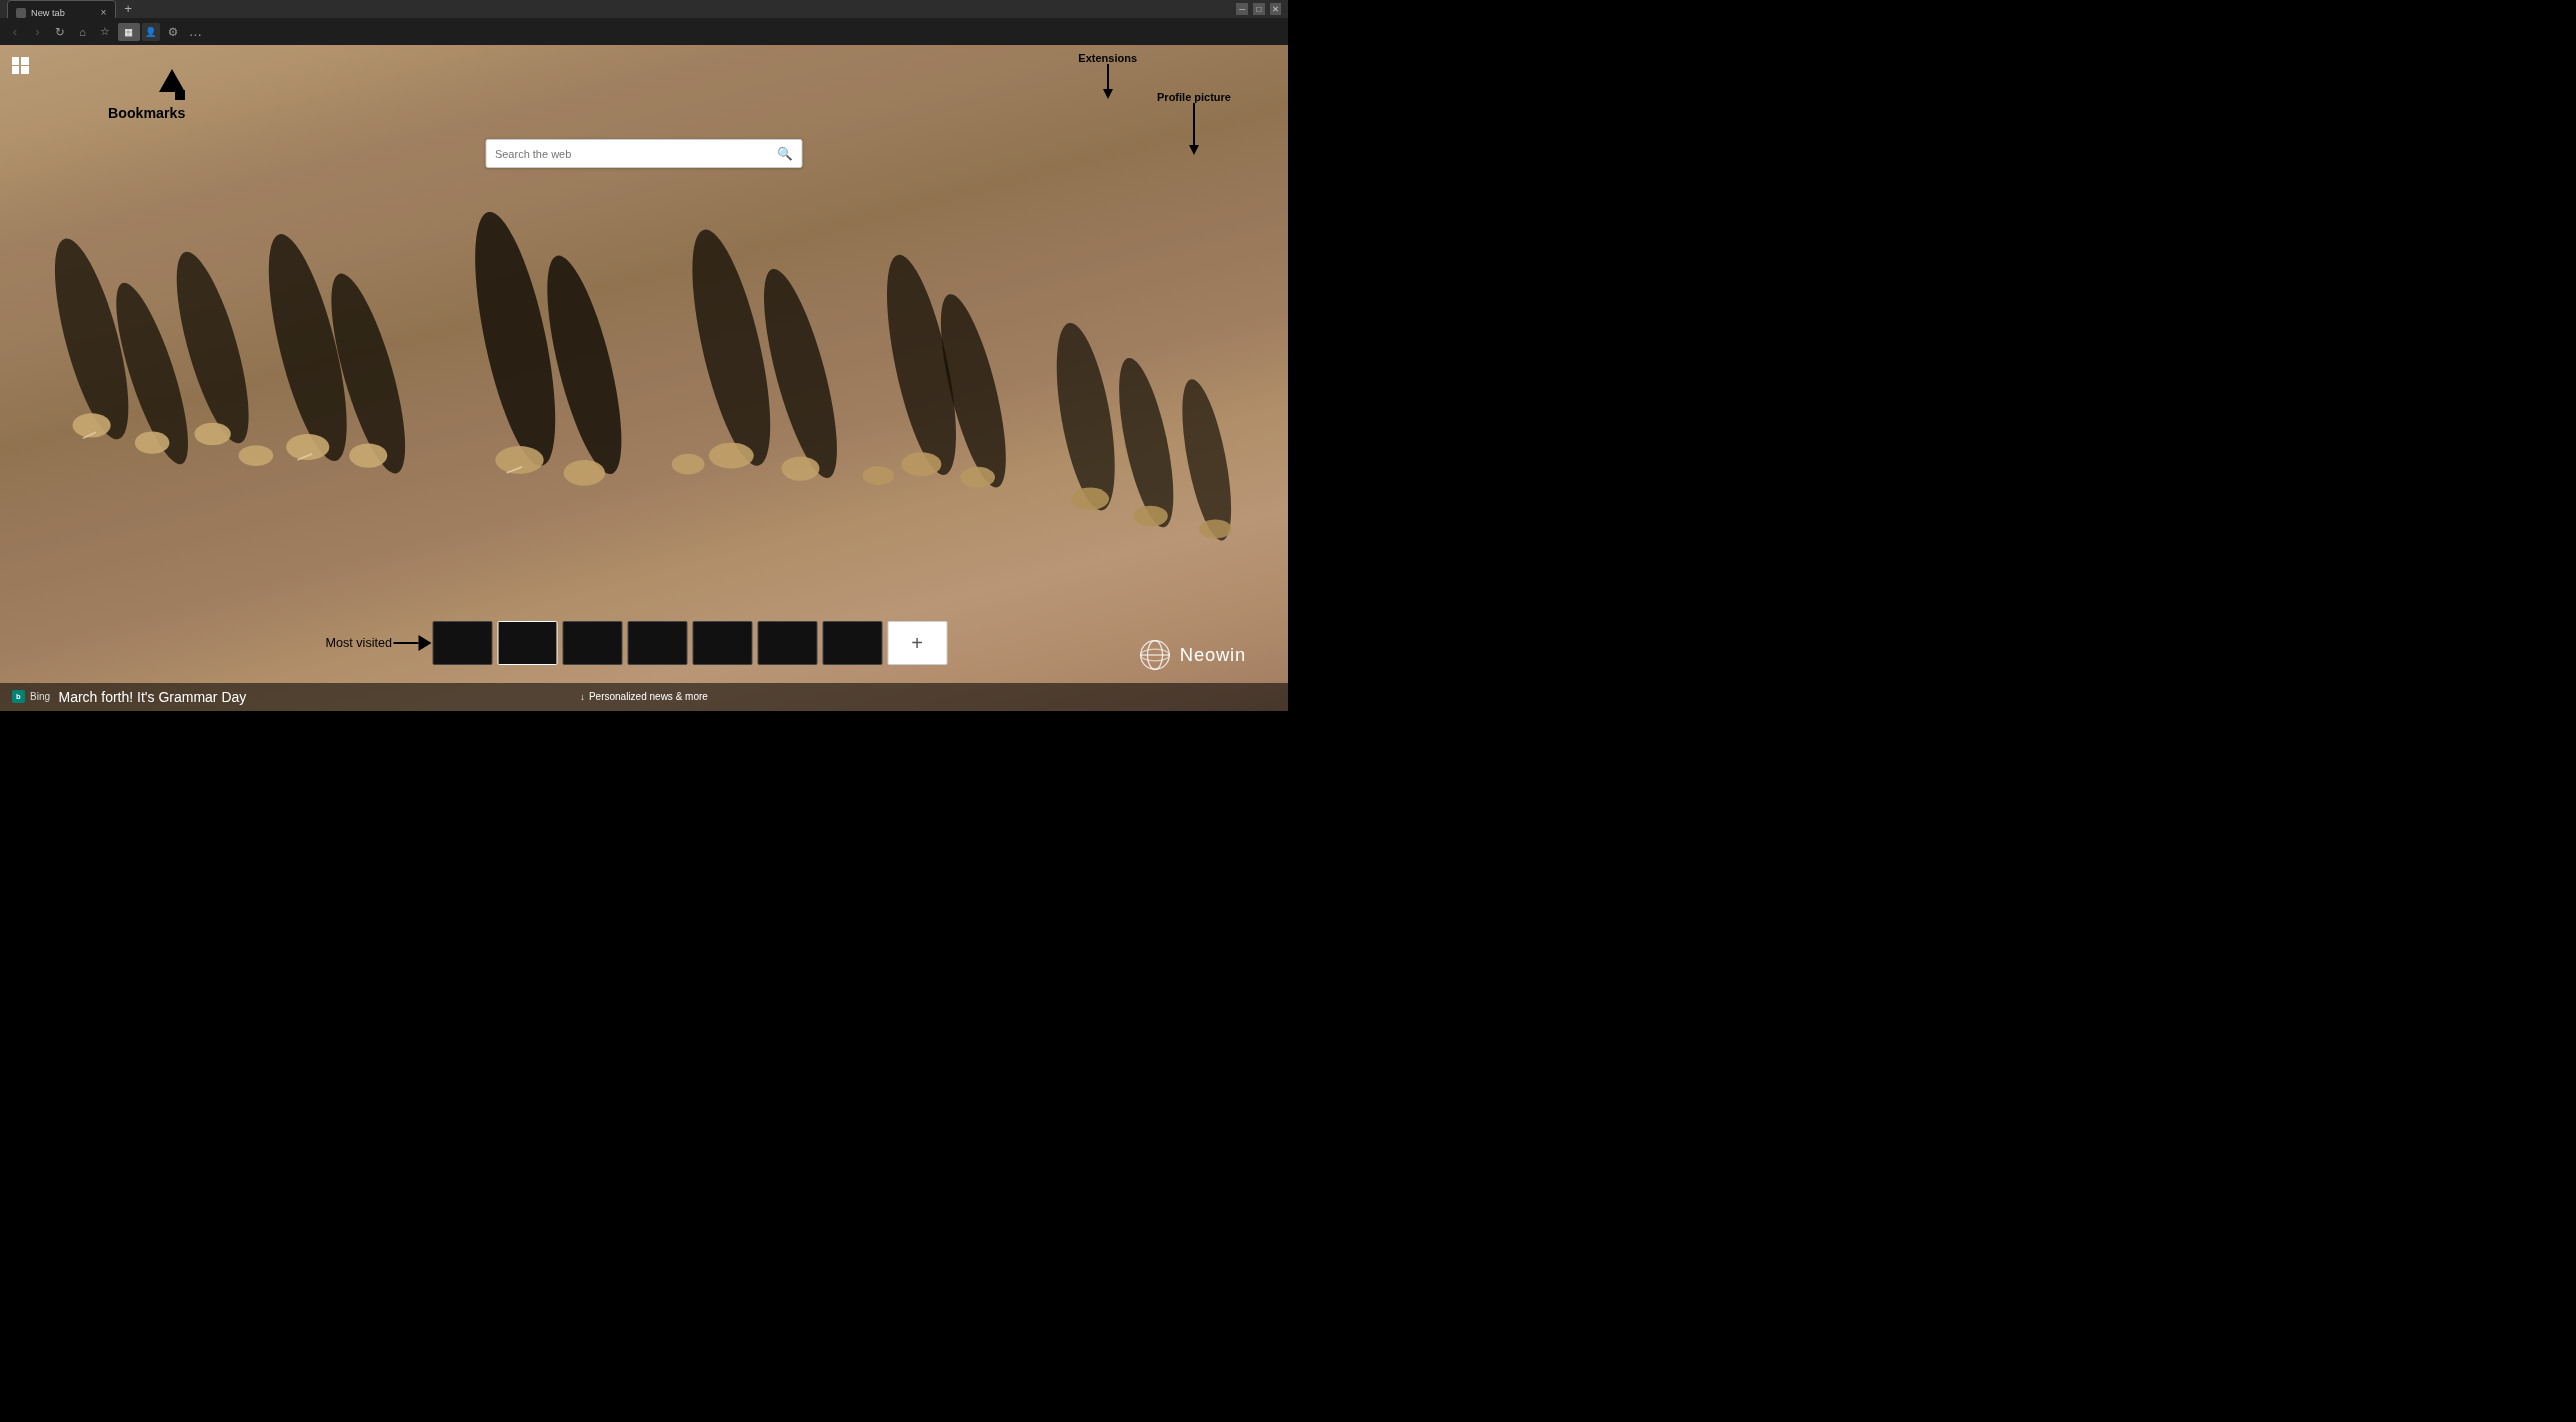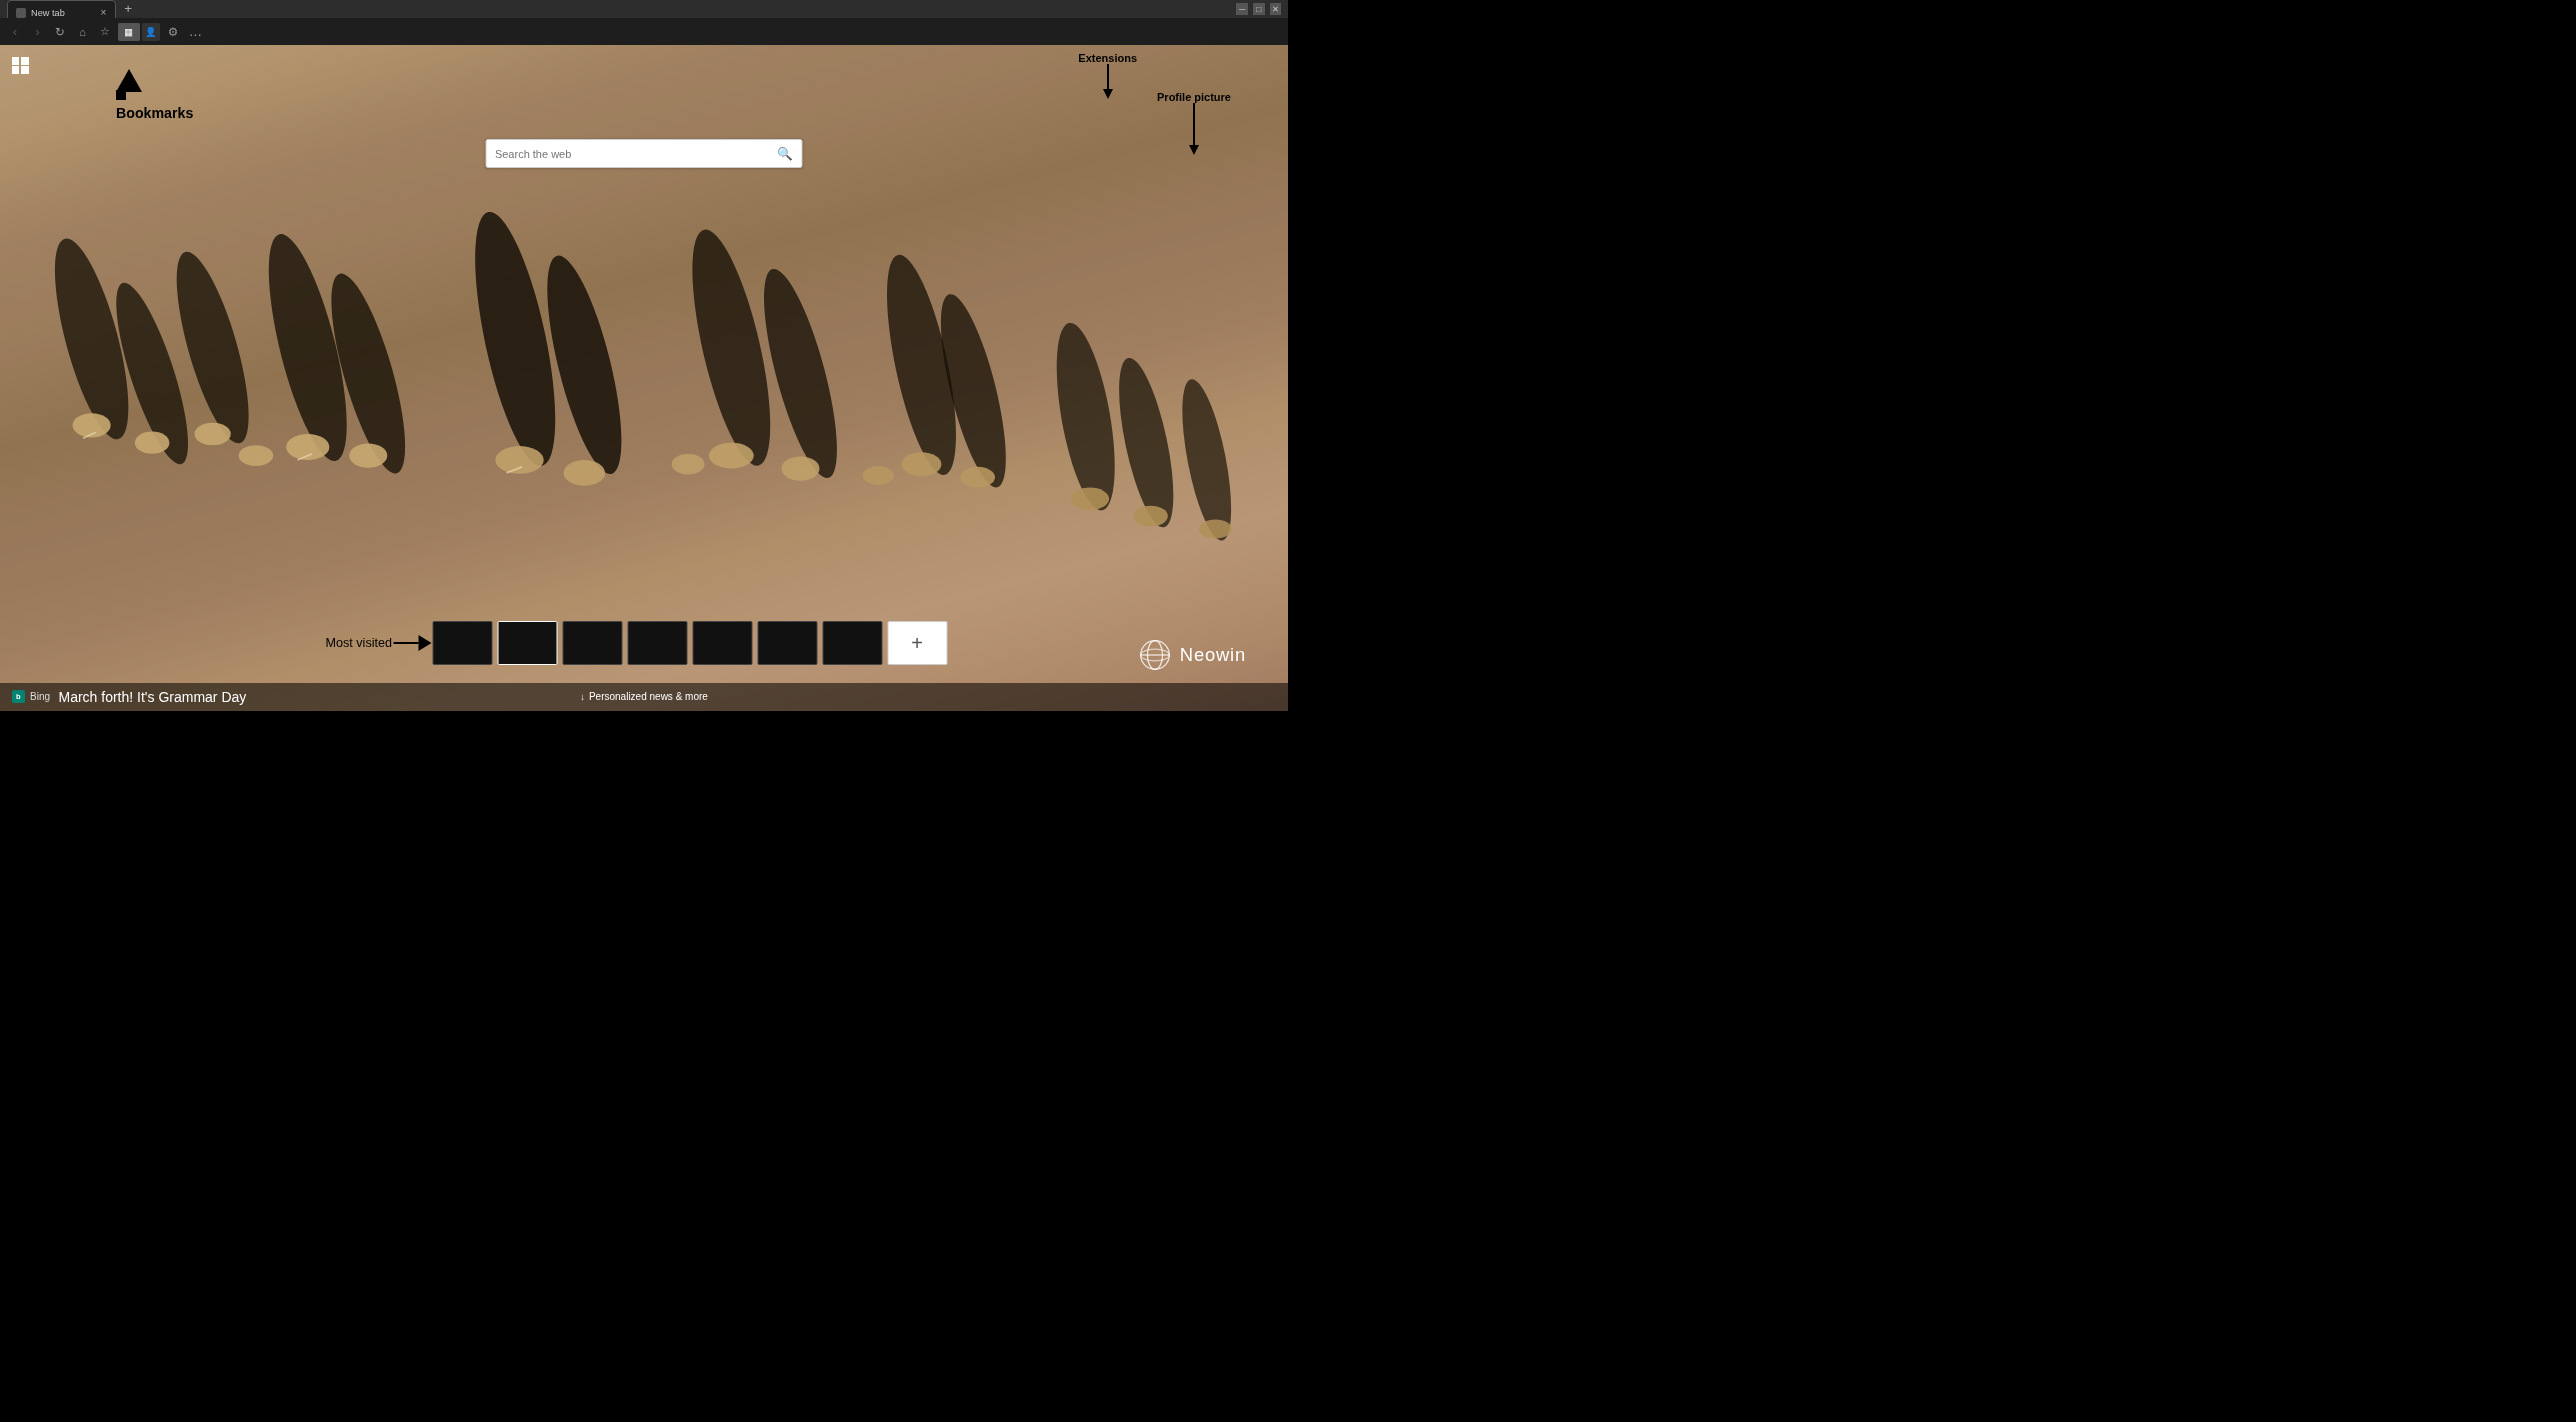--- a/index.html
+++ b/index.html
@@ -115,21 +115,21 @@
       <line x1="628" y1="488" x2="610" y2="495" stroke="#e8d8b0" stroke-width="2" opacity="0.7"></line>
     </svg>
 
     <div style="position:absolute;top:11.7px;left:11.7px;width:17px;height:17px;display:grid;grid-template-columns:1fr 1fr;gap:1.7px;cursor:pointer;">
       <span style="background:white;display:block;"></span>
       <span style="background:white;display:block;"></span>
       <span style="background:white;display:block;"></span>
       <span style="background:white;display:block;"></span>
     </div>
 
-    <div style="position:absolute;top:23.5px;left:116px;display:flex;flex-direction:column;align-items:flex-start;">
+    <div style="position:absolute;top:23.5px;left:108px;display:flex;flex-direction:column;align-items:flex-end;">
 
       <div style="width:0;height:0;border-left:13.4px solid transparent;border-right:13.4px solid transparent;border-bottom:23.5px solid #000;"></div>
       <div style="width:10px;height:10px;background:#000;margin-top:-1.7px;"></div>
       <div style="font-size:14.2px;font-weight:600;color:#000;margin-top:5px;white-space:nowrap;">Bookmarks</div>
     </div>
 
     <div style="position:absolute;top:6.7px;right:151px;display:flex;flex-direction:column;align-items:center;gap:0;">
       <div style="font-size:11px;font-weight:600;color:#000;text-align:center;white-space:nowrap;">Extensions</div>
       <div style="width:1.7px;height:25px;background:#000;"></div>
       <div style="width:0;height:0;border-left:5.9px solid transparent;border-right:5.9px solid transparent;border-bottom:10px solid #000;transform:rotate(180deg);"></div>

